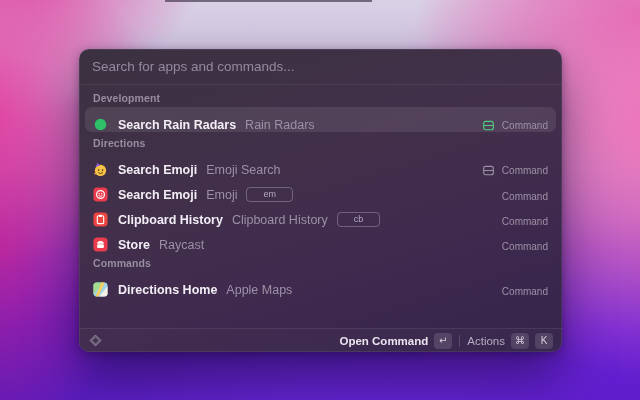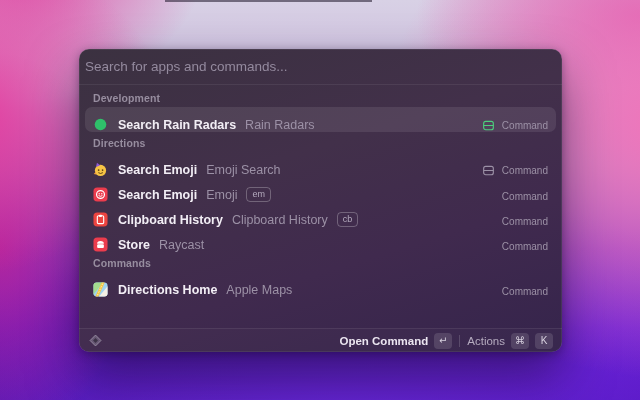--- a/index.html
+++ b/index.html
@@ -23,35 +23,35 @@
       linear-gradient(180deg,#d8d1e5 0%,#cdbcdf 22%,#b187cd 42%,#8f45c9 62%,#6a1fd2 82%,#5513bd 100%);
   }
   .top-edge{position:absolute;left:165px;top:0;width:207px;height:2px;background:rgba(30,20,40,.55);}
   
   .window{
     position:absolute;left:79px;top:49px;width:483px;height:303px;
     border-radius:10px;overflow:hidden;display:flex;flex-direction:column;
     background:linear-gradient(163deg,#3b3140 0%,#42304a 38%,#402a4e 66%,#35244c 100%);
     box-shadow:0 24px 50px rgba(18,4,40,.5),0 2px 10px rgba(18,4,40,.35),inset 0 0 0 0.5px rgba(255,255,255,.14);
   }
-  .searchbar{flex:none;height:35px;display:flex;align-items:center;padding:0 4px;border-bottom:1px solid rgba(255,255,255,.07);}
+  .searchbar{flex:none;height:35px;display:flex;align-items:center;padding:0 11px;border-bottom:1px solid rgba(255,255,255,.07);}
   .searchbar input{
     width:100%;background:transparent;border:none;outline:none;
     font:13.5px "Liberation Sans","DejaVu Sans",sans-serif;color:#ece6f1;
   }
   .searchbar input::placeholder{color:#948a9e;}
   .list{flex:1 1 auto;padding:2px 6px 0;overflow:hidden;}
   .section-header{font-size:10.5px;font-weight:600;letter-spacing:.1px;color:#978d9f;padding:5px 8px 3px;height:12px;line-height:12px;}
   .row{height:25px;display:flex;align-items:flex-end;padding:0 8px;border-radius:7px;}
   .row.selected{background:rgba(255,255,255,.09);}
   .row-icon{width:15px;height:15px;margin-right:10px;flex:none;display:flex;align-items:center;justify-content:center;}
   .row-icon svg{width:15px;height:15px;display:block;}
   .row-title{font-size:12.5px;font-weight:600;color:#f2eef5;white-space:nowrap;}
   .row-sub{font-size:12.5px;color:#9c91a6;margin-left:9px;white-space:nowrap;}
-  .row-badge{margin-left:9px;font-size:9px;line-height:11px;color:#b4aabd;border:1px solid rgba(255,255,255,.26);border-radius:4px;padding:1px 5px;}
+  .row-badge{margin-left:9px;font-size:9px;line-height:11px;color:#b4aabd;border:1px solid rgba(255,255,255,.26);border-radius:4px;padding:1px 16px;}
   .row-right{margin-left:auto;display:flex;align-items:center;gap:7px;}
   .acc-icon svg{width:13px;height:13px;display:block;}
   .acc-label{font-size:10px;color:#9c91a6;}
   .footer{
     flex:none;height:23px;border-top:1px solid rgba(255,255,255,.08);
     display:flex;align-items:center;padding:0 9px;background:rgba(255,255,255,.015);
   }
   .footer-logo{width:15px;height:15px;display:flex;align-items:center;justify-content:center;}
   .footer-right{margin-left:auto;display:flex;align-items:center;gap:4px;}
   .hint{display:flex;align-items:center;gap:6px;cursor:default;}

